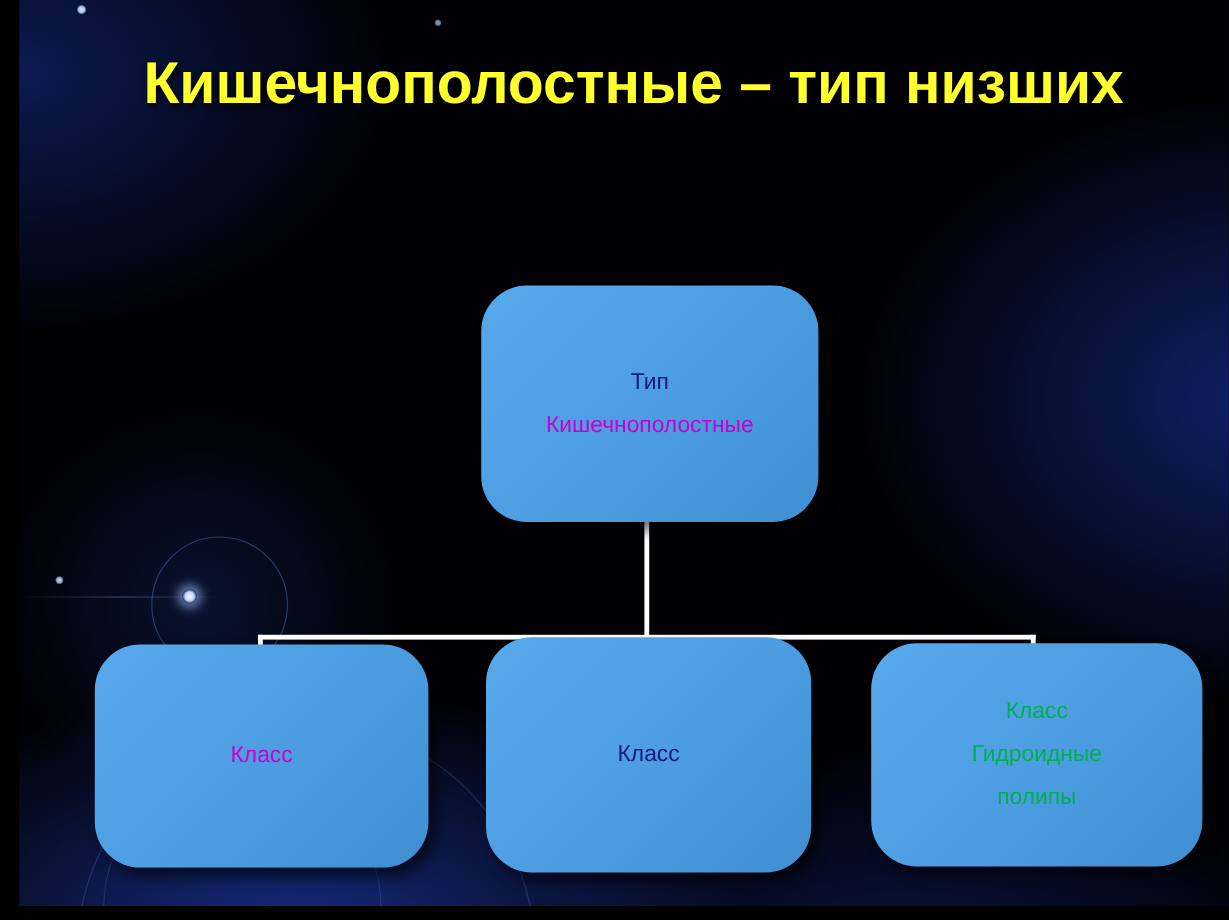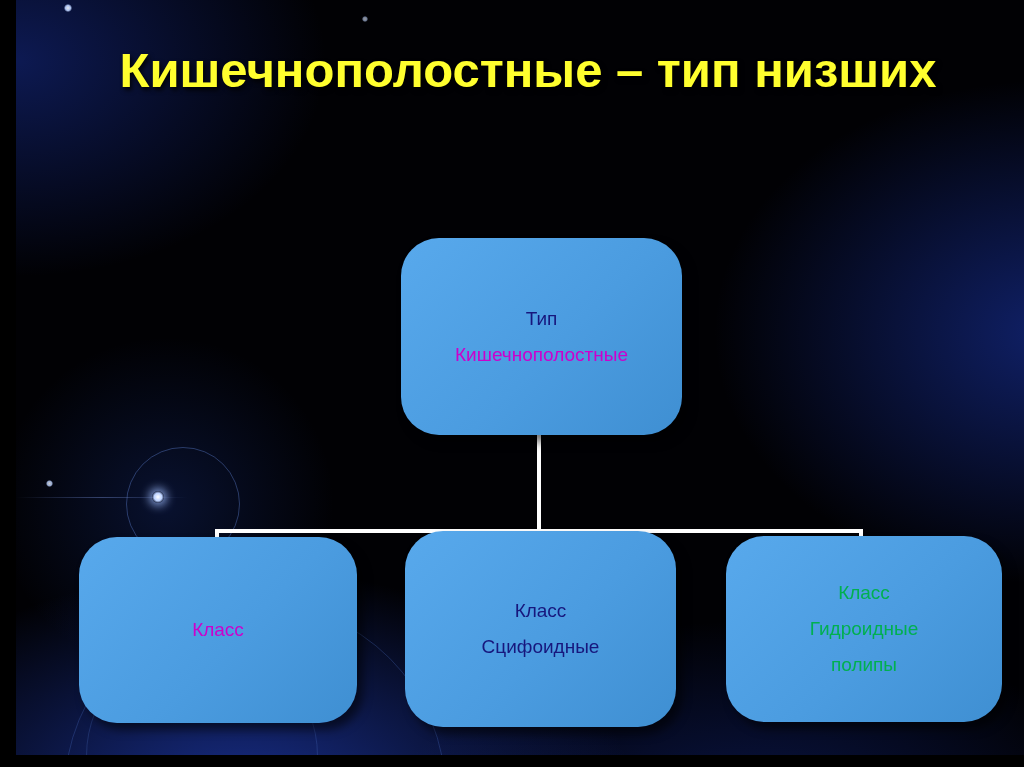--- a/index.html
+++ b/index.html
@@ -94,21 +94,20 @@
 
   <div class="box box-child-1">
     <div class="box-text">
       <span class="line" style="color: rgb(204, 0, 204);">Класс</span>
     </div>
   </div>
 
   <div class="box box-child-2">
     <div class="box-text">
       <span class="line" style="color: rgb(23, 23, 125);">Класс</span>
-      <span class="line" style="color: rgb(23, 23, 125);">Сцифоидные</span>
     </div>
   </div>
 
   <div class="box box-child-3">
     <div class="box-text">
       <span class="line" style="color: rgb(0, 176, 80);">Класс</span>
       <span class="line" style="color: rgb(0, 176, 80);">Гидроидные</span>
       <span class="line" style="color: rgb(0, 176, 80);">полипы</span>
     </div>
   </div>

